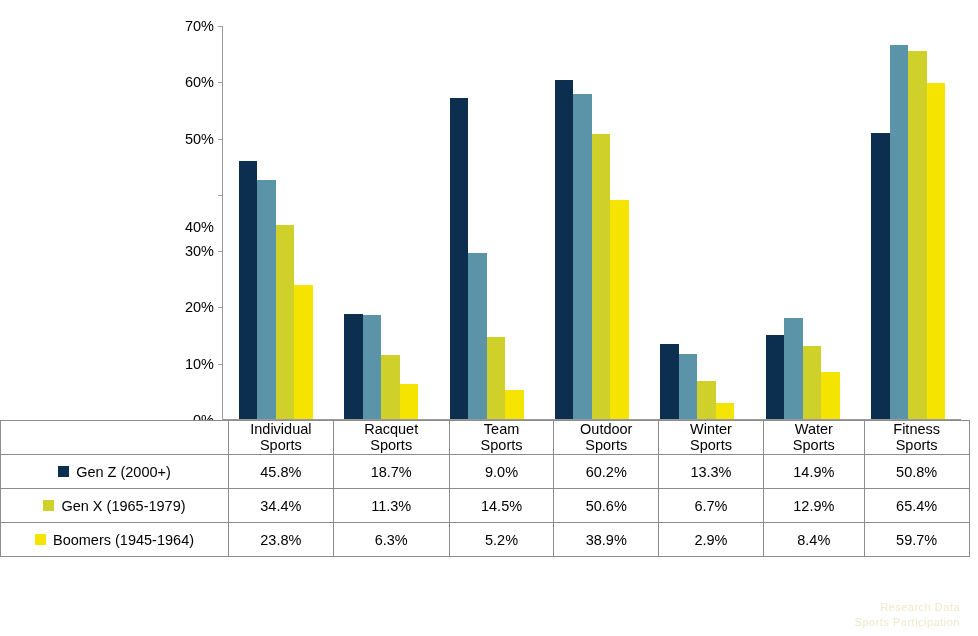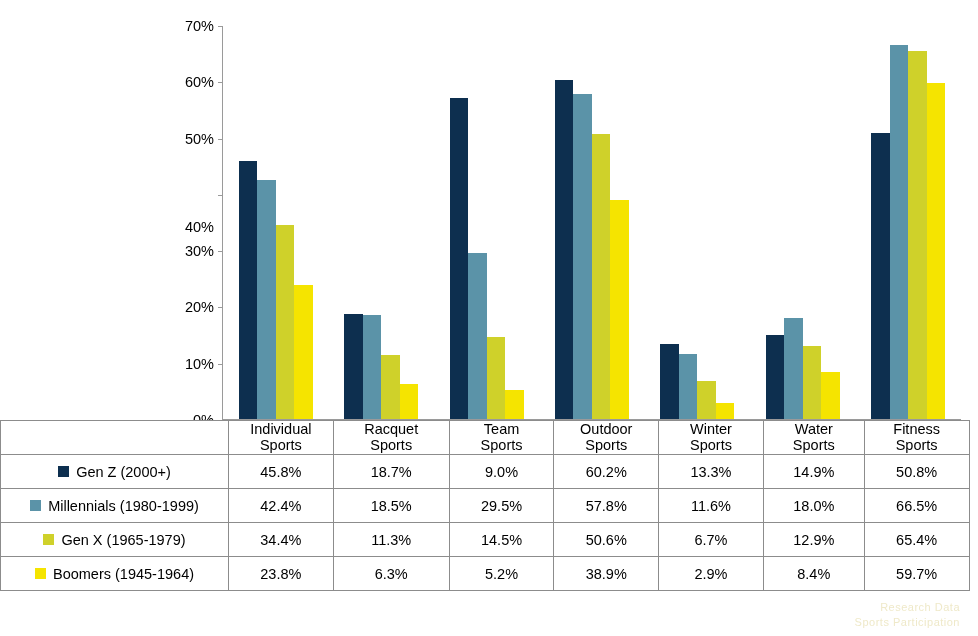--- a/index.html
+++ b/index.html
@@ -255,30 +255,20 @@
             <td class="legend-cell"><span class="swatch" style="background: rgb(13, 47, 79);"></span><span class="legend-label">Gen Z (2000+)</span></td>
             <td>45.8%</td>
             <td>18.7%</td>
             <td>9.0%</td>
             <td>60.2%</td>
             <td>13.3%</td>
             <td>14.9%</td>
             <td>50.8%</td>
           </tr>
           <tr>
-            <td class="legend-cell"><span class="swatch" style="background: rgb(91, 147, 168);"></span><span class="legend-label">Millennials (1980-1999)</span></td>
-            <td>42.4%</td>
-            <td>18.5%</td>
-            <td>29.5%</td>
-            <td>57.8%</td>
-            <td>11.6%</td>
-            <td>18.0%</td>
-            <td>66.5%</td>
-          </tr>
-          <tr>
             <td class="legend-cell"><span class="swatch" style="background: rgb(207, 209, 42);"></span><span class="legend-label">Gen X (1965-1979)</span></td>
             <td>34.4%</td>
             <td>11.3%</td>
             <td>14.5%</td>
             <td>50.6%</td>
             <td>6.7%</td>
             <td>12.9%</td>
             <td>65.4%</td>
           </tr>
           <tr>

